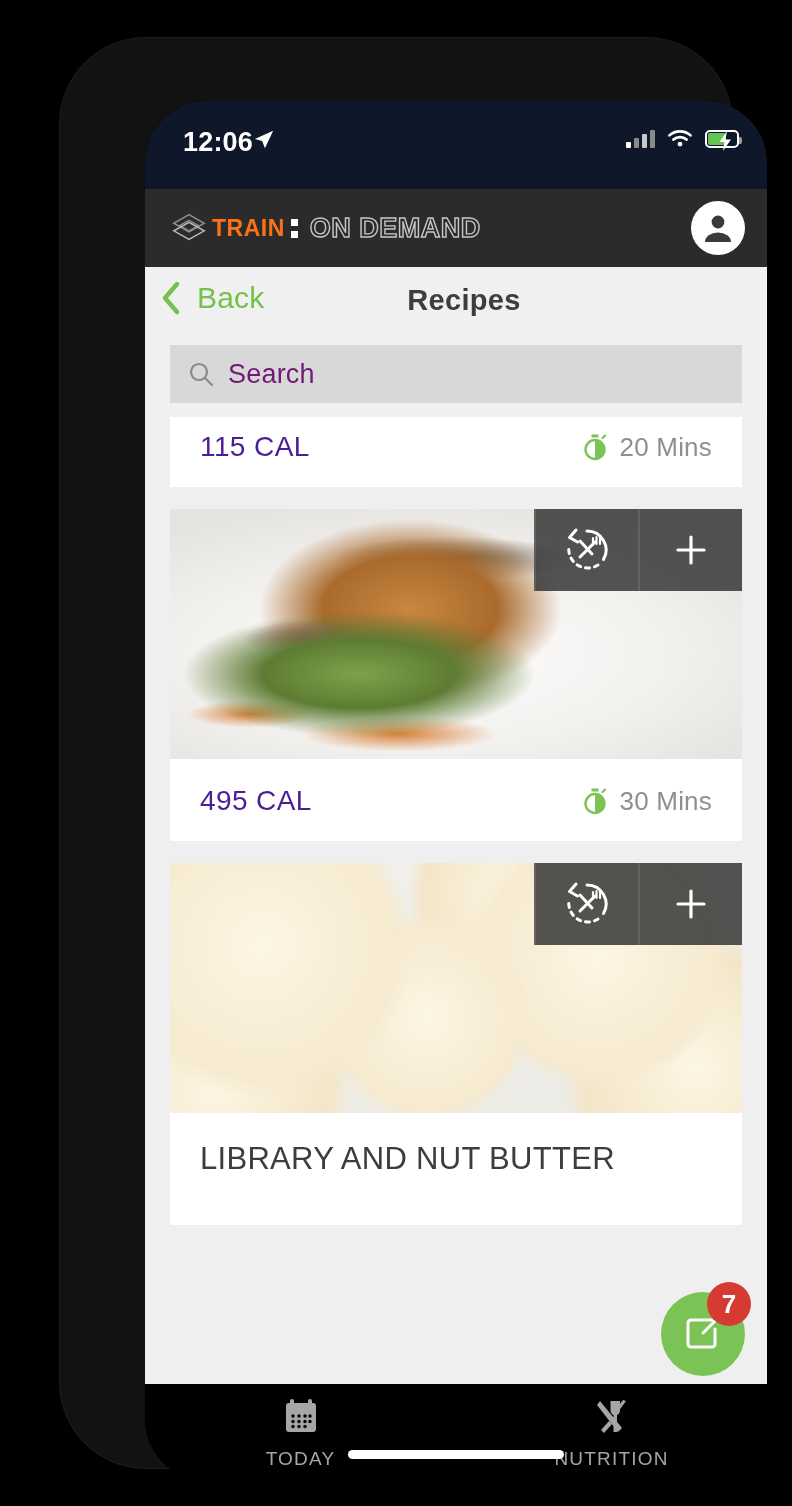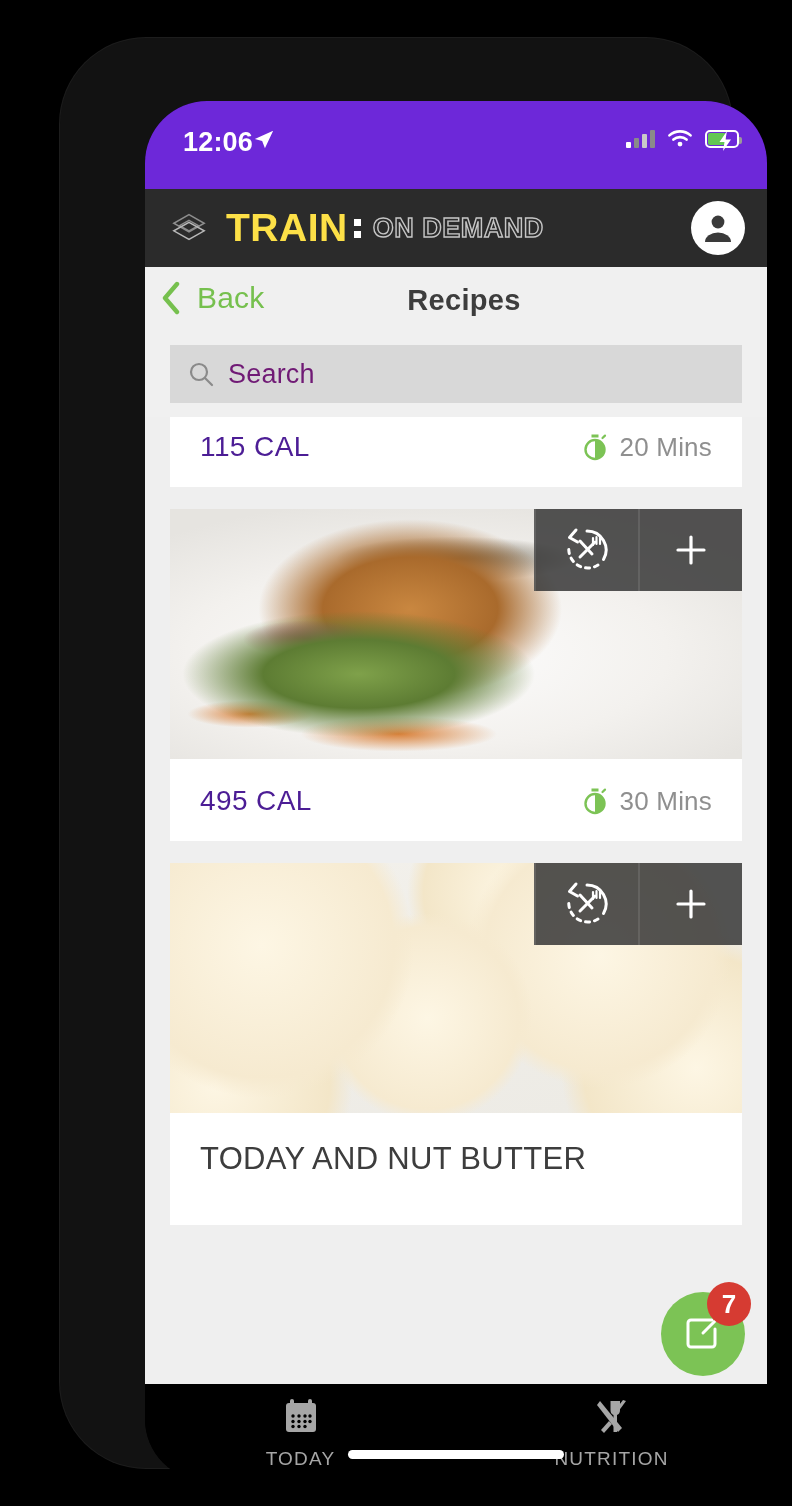--- a/index.html
+++ b/index.html
@@ -40,21 +40,21 @@
     border-radius: 62px;
     overflow: hidden;
   }
 
   
   .status-bar {
     position: absolute;
     left: 0; top: 0;
     width: 622px;
     height: 88px;
-    background: #6d28d9;
+    background: #0f172a;
   }
   .status-time {
     position: absolute;
     left: 38px;
     top: 26px;
     color: #ffffff;
     font-size: 27px;
     font-weight: bold;
     letter-spacing: 0.2px;
   }
@@ -117,23 +117,23 @@
     background: #2b2b2b;
     display: flex;
     align-items: center;
   }
   .brand-mark {
     margin-left: 25px;
     width: 38px; height: 38px;
     flex: none;
   }
   .brand-train {
-    margin-left: 18px;
-    color: #fde047;
-    font-size: 39px;
+    margin-left: 4px;
+    color: #f97316;
+    font-size: 23px;
     font-weight: bold;
     letter-spacing: 0.5px;
   }
   .brand-colon {
     margin-left: 6px;
     display: flex;
     flex-direction: column;
     gap: 5px;
   }
   .brand-colon b { display:block; width: 7px; height: 7px; background:#ffffff; }
@@ -524,21 +524,21 @@
                 </div>
                 <div class="act">
                   <svg viewBox="0 0 50 50">
                     <line x1="25" y1="12" x2="25" y2="38" stroke="#ffffff" stroke-width="3.2" stroke-linecap="round"></line>
                     <line x1="12" y1="25" x2="38" y2="25" stroke="#ffffff" stroke-width="3.2" stroke-linecap="round"></line>
                   </svg>
                 </div>
               </div>
             </div>
             <div class="card-body">
-              <h3 class="recipe-title">TODAY AND NUT BUTTER</h3>
+              <h3 class="recipe-title">LIBRARY AND NUT BUTTER</h3>
             </div>
           </div>
 
         </div>
 
         <div class="fab">
           <svg viewBox="0 0 44 44">
             <path d="M31 8 H10 a3 3 0 0 0 -3 3 V32 a3 3 0 0 0 3 3 H31 a3 3 0 0 0 3 -3 V17" stroke="#ffffff" stroke-width="3" fill="none" stroke-linecap="round" stroke-linejoin="round"></path>
             <line x1="22" y1="21" x2="37" y2="6" stroke="#ffffff" stroke-width="3" stroke-linecap="round"></line>
           </svg>

